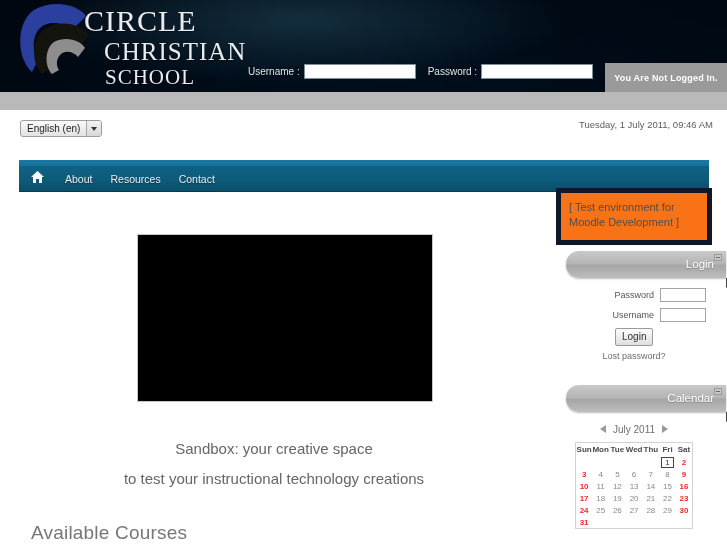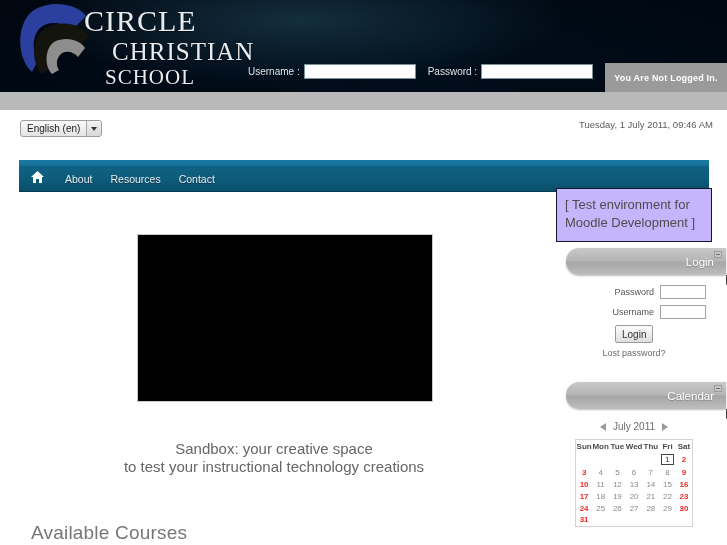--- a/index.html
+++ b/index.html
@@ -38,21 +38,21 @@
   .logo-text { position: absolute; left: 84px; top: 4px; }
   .logo-text .l1, .logo-text .l2, .logo-text .l3 {
     font-family: "Liberation Serif", serif;
     color: #e9ecee;
     letter-spacing: 1px;
     line-height: 1;
     text-shadow: 0 1px 1px rgba(0,0,0,.45);
     white-space: nowrap;
   }
   .logo-text .l1 { font-size: 30px; margin-top: 2px; }
-  .logo-text .l2 { font-size: 25px; margin-top: 3px; margin-left: 28px; }
+  .logo-text .l2 { font-size: 25px; margin-top: 3px; margin-left: 20px; }
   .logo-text .l3 { font-size: 21px; margin-top: 3px; margin-left: 21px; }
 
   
   .banner-login { position: absolute; left: 248px; top: 63px; display: flex; align-items: center; }
   .banner-login .lbl {
     color: #dfe6ea; font-size: 10px; margin-right: 4px; white-space: nowrap;
     text-shadow: 0 1px 0 rgba(0,0,0,.5);
   }
   .banner-login input.txt {
     width: 112px; height: 15px; border: 1px solid #7b8f99; background: #fff;
@@ -115,34 +115,34 @@
   .content { position: absolute; left: 0px; top: 182px; width: 548px; }
   .video-box {
     position: absolute; left: 137px; top: 52px; width: 296px; height: 168px;
     background: #000; border: 1px solid #c8c8c8;
   }
   .tagline1 {
     position: absolute; left: 0; top: 258px; width: 548px; text-align: center;
     font-size: 15px; color: #666; 
   }
   .tagline2 {
-    position: absolute; left: 0; top: 276px; width: 548px; text-align: center;
+    position: absolute; left: 0; top: 288px; width: 548px; text-align: center;
     font-size: 15px; color: #666;
   }
   .avail-courses {
     position: absolute; left: 31px; top: 340px;
     font-size: 19px; color: #777; letter-spacing: .2px;
   }
 
   
   .sidebar { position: absolute; left: 556px; top: 188px; width: 156px; }
 
   .block-plain {
-    background: #c4b5fd; border: 1px solid #0f172a;
-    padding: 7px 8px 10px 8px; font-size: 13px; color: #4d4d4d; line-height: 1.35;
+    background: #f97316; border: 5px solid #0f172a;
+    padding: 7px 8px 10px 8px; font-size: 11px; color: #4d4d4d; line-height: 1.35;
   }
 
   .block { position: relative; margin-top: 6px; }
   .block-head {
     position: relative; height: 27px; margin-left: 10px; width: 160px;
     background: linear-gradient(to bottom, #c9c9c9 0%, #b4b4b4 48%, #a6a6a6 52%, #bdbdbd 100%);
     border-top-left-radius: 13px; border-bottom-left-radius: 13px;
     display: flex; align-items: center; justify-content: flex-end;
     box-shadow: 0 1px 2px rgba(0,0,0,.25);
   }

